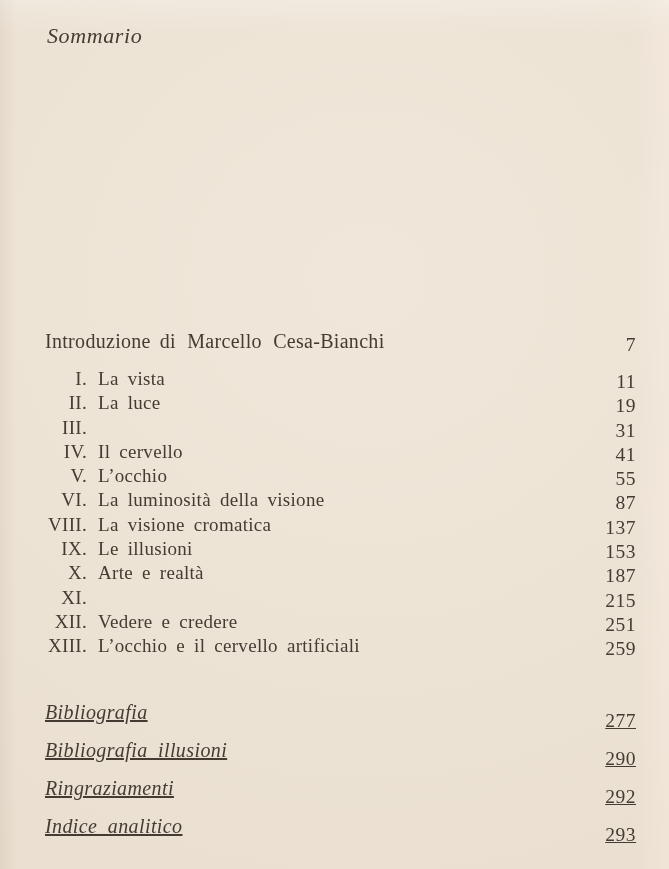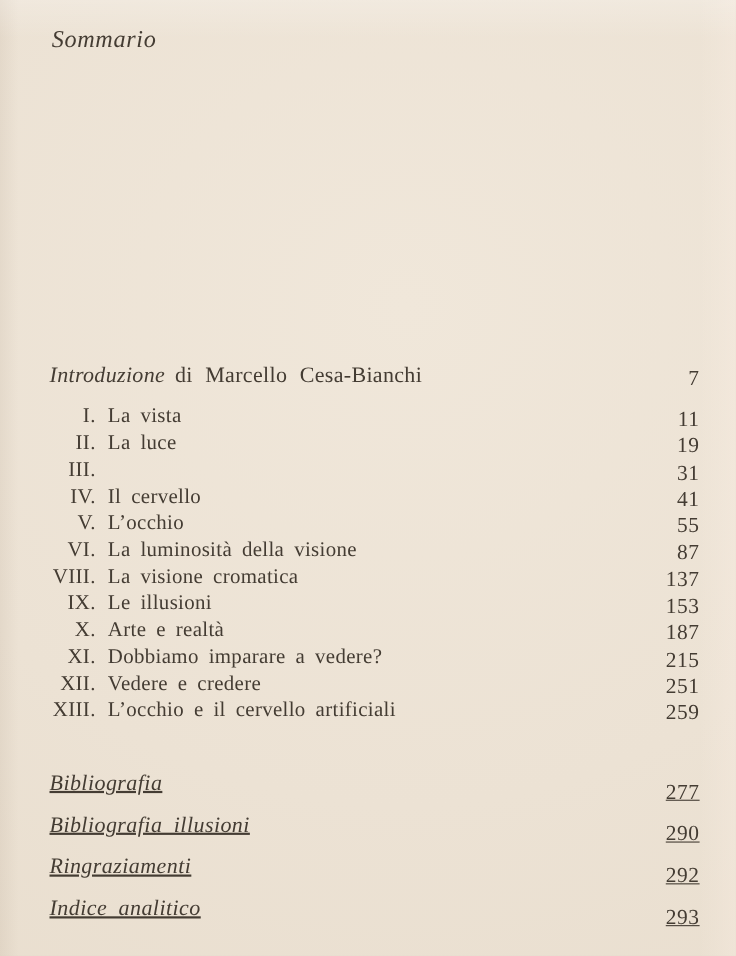--- a/index.html
+++ b/index.html
@@ -46,21 +46,21 @@
   .intro-row {
     position: absolute;
     left: 45px;
     right: 33px;
     top: 328px;
     font-size: 20px;
     letter-spacing: 0.3px;
     word-spacing: 6px;
     line-height: 26px;
   }
-  .intro-title { font-style: italic; }
+  .intro-title { }
   .intro-byline { margin-left: 9px; }
   .chapters {
     position: absolute;
     left: 36px;
     right: 33px;
     top: 367px;
   }
   .chapter-row {
     line-height: 24.3px;
     font-size: 19px;
@@ -164,21 +164,20 @@
 
   <div class="row chapter-row">
     <span class="numeral">X.</span>
     <span class="chapter-title">Arte e realtà</span>
     <span class="spacer"></span>
     <span class="pagenum">187</span>
   </div>
 
   <div class="row chapter-row">
     <span class="numeral">XI.</span>
-    <span class="chapter-title">Dobbiamo imparare a vedere?</span>
     <span class="spacer"></span>
     <span class="pagenum">215</span>
   </div>
 
   <div class="row chapter-row">
     <span class="numeral">XII.</span>
     <span class="chapter-title">Vedere e credere</span>
     <span class="spacer"></span>
     <span class="pagenum">251</span>
   </div>

